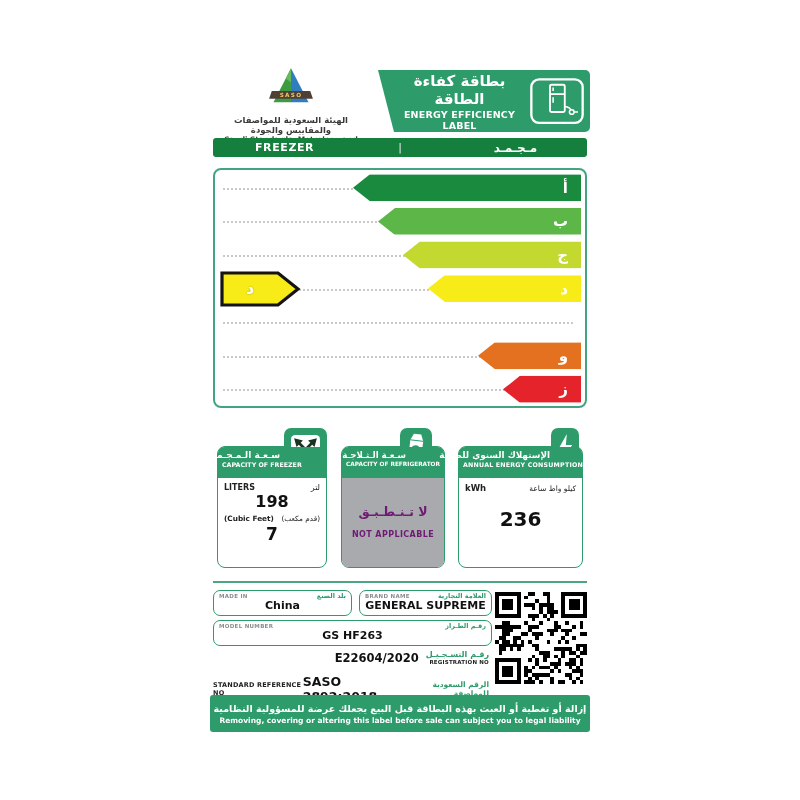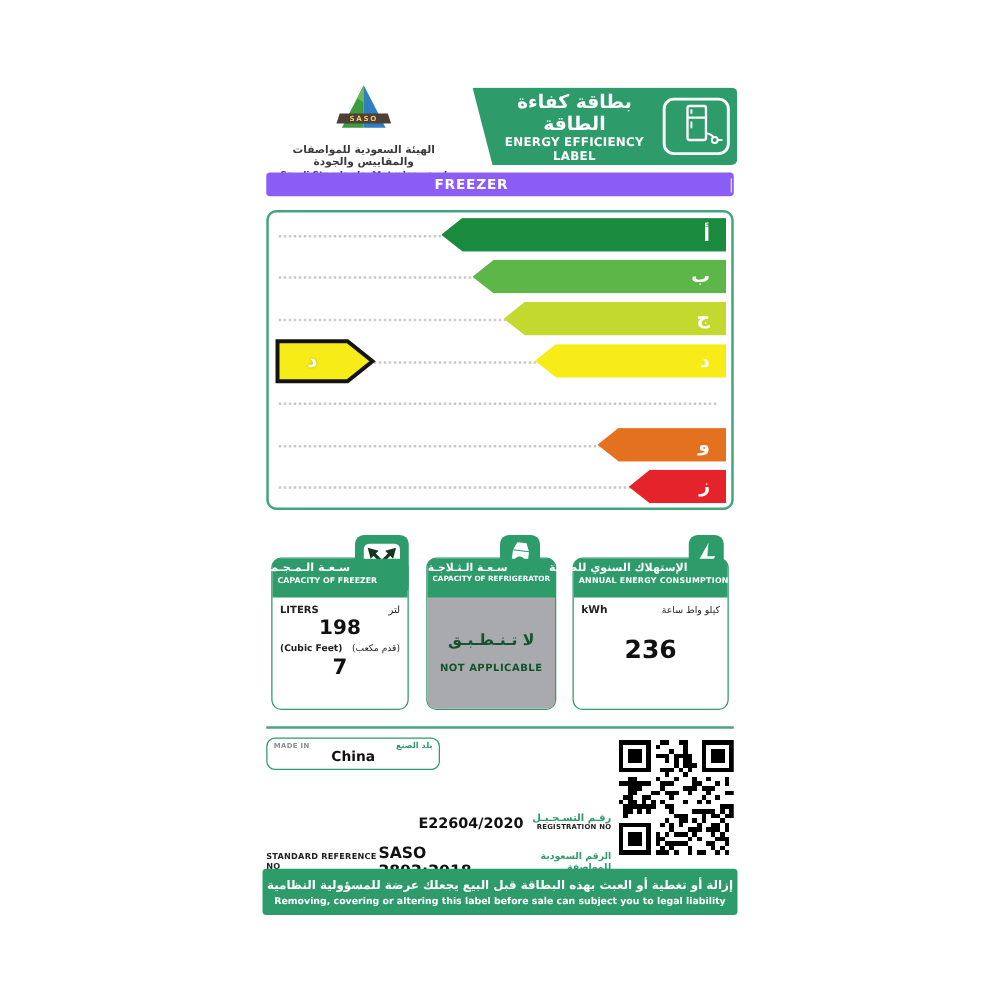--- a/index.html
+++ b/index.html
@@ -14,21 +14,21 @@
   .org-en{font-size:7.5px;font-weight:bold;color:#3a3a3a;letter-spacing:-0.1px;}
   .banner{position:absolute;left:158px;right:0;top:10px;height:62px;background:#2E9B6B;
           border-radius:5px;clip-path:polygon(10px 0,100% 0,100% 100%,26px 100%);
           display:flex;align-items:center;}
   .banner-text{flex:1;text-align:center;color:#fff;padding-left:22px;}
   .banner-ar{font-size:15px;font-weight:bold;direction:rtl;line-height:1.2;}
   .banner-en{font-size:9.5px;font-weight:bold;letter-spacing:0.2px;margin-top:1px;}
   .fridge-ic{width:56px;margin-right:5px;flex:0 0 auto;}
 
   
-  .typebar{position:absolute;top:78px;left:3px;right:3px;height:19px;background:#8b5cf6;
+  .typebar{position:absolute;top:78px;left:3px;right:3px;height:19px;background:#15803d;
            border-radius:3px;display:flex;align-items:center;color:#fff;gap:42px;}
   .typebar .half{flex:1;text-align:center;font-weight:bold;}
   .type-en{font-size:11px;letter-spacing:0.6px;}
   .type-div{color:#e8e8e8;font-size:11px;font-weight:normal;}
   .type-ar{font-size:12px;direction:rtl;}
 
   
   .scale{position:absolute;top:108px;left:3px;right:3px;height:240px;background:#fff;
          border:2px solid #43A580;border-radius:8px;box-sizing:border-box;padding:1px 0;}
   .srow{position:relative;height:33.6px;}
@@ -52,21 +52,21 @@
        display:flex;justify-content:center;}
   .phead{position:relative;z-index:2;background:#2E9B6B;border-radius:6px 6px 0 0;
          color:#fff;height:31px;box-sizing:border-box;padding:3px 4px 0 4px;line-height:1.25;}
   .phead-ar{font-weight:bold;text-align:right;direction:rtl;white-space:nowrap;}
   .phead-en{font-weight:bold;white-space:nowrap;}
   .pbody{position:relative;z-index:2;padding:5px 6px 0 6px;}
   .lblrow{display:flex;justify-content:space-between;align-items:baseline;color:#222;}
   .bigval{text-align:center;font-weight:bold;color:#111;}
   .nabody{position:absolute;left:0;right:0;top:29.5px;bottom:0;background:#A8AAAD;
           border-radius:0 0 6px 6px;display:flex;flex-direction:column;gap:11px;
-          align-items:center;justify-content:center;color:#14532d;text-align:left;}
+          align-items:center;justify-content:center;color:#701a75;text-align:left;}
   .na-ar{font-size:12.5px;font-weight:bold;direction:rtl;}
   .na-en{font-size:8px;font-weight:bold;letter-spacing:0.4px;}
   .sep{position:absolute;top:521px;left:3px;right:3px;height:2px;background:#4AA581;}
 
   
   .info{position:absolute;top:530px;left:3px;right:3px;height:100px;}
   .ibox{position:absolute;border:1.5px solid #2E9B6B;border-radius:7px;box-sizing:border-box;
         background:#fff;padding:1px 5px 0 5px;}
   .ibox-top{display:flex;justify-content:space-between;align-items:baseline;}
   .ilab-en{font-size:5.5px;font-weight:bold;color:#8a8d90;letter-spacing:0.3px;}
@@ -123,20 +123,21 @@
         <line x1="31" y1="26" x2="31" y2="33" stroke="#fff" stroke-width="2"></line>
         <path d="M46,38 q7,1 8,5" fill="none" stroke="#fff" stroke-width="2"></path>
         <circle cx="55" cy="45" r="3" fill="none" stroke="#fff" stroke-width="2"></circle>
         <line x1="58" y1="45" x2="63" y2="45" stroke="#fff" stroke-width="2"></line>
       </svg>
     </div>
 
     <div class="typebar">
       <div class="half type-en">FREEZER</div>
       <div class="type-div">|</div>
+      <div class="half type-ar">مـجـمـد</div>
     </div>
 
     <div class="scale">
       <div class="srow">
         <div class="dots"></div>
         <div class="arrow" style="background: rgb(26, 138, 62); width: 228px;">
           <span class="gletter">أ</span>
         </div>
       </div>
       <div class="srow">
@@ -262,20 +263,34 @@
 
     <div class="sep"></div>
 
     <div class="info">
       <div class="ibox" style="left:0;top:0;width:139px;height:26px;">
         <div class="ibox-top">
           <span class="ilab-en">MADE IN</span>
           <span class="ilab-ar">بلد الصنع</span>
         </div>
         <div class="ival">China</div>
+      </div>
+      <div class="ibox" style="left:146px;top:0;width:133px;height:26px;">
+        <div class="ibox-top">
+          <span class="ilab-en">BRAND NAME</span>
+          <span class="ilab-ar">العلامة التجارية</span>
+        </div>
+        <div class="ival">GENERAL SUPREME</div>
+      </div>
+      <div class="ibox" style="left:0;top:30px;width:279px;height:26px;">
+        <div class="ibox-top">
+          <span class="ilab-en">MODEL NUMBER</span>
+          <span class="ilab-ar">رقـم الطـراز</span>
+        </div>
+        <div class="ival">GS HF263</div>
       </div>
 
       <div class="reg">
         <span class="reg-val">E22604/2020</span>
         <span class="reg-labels">
           <div class="reg-ar">رقـم التسـجـيـل</div>
           <div class="reg-en">REGISTRATION NO</div>
         </span>
       </div>
 

